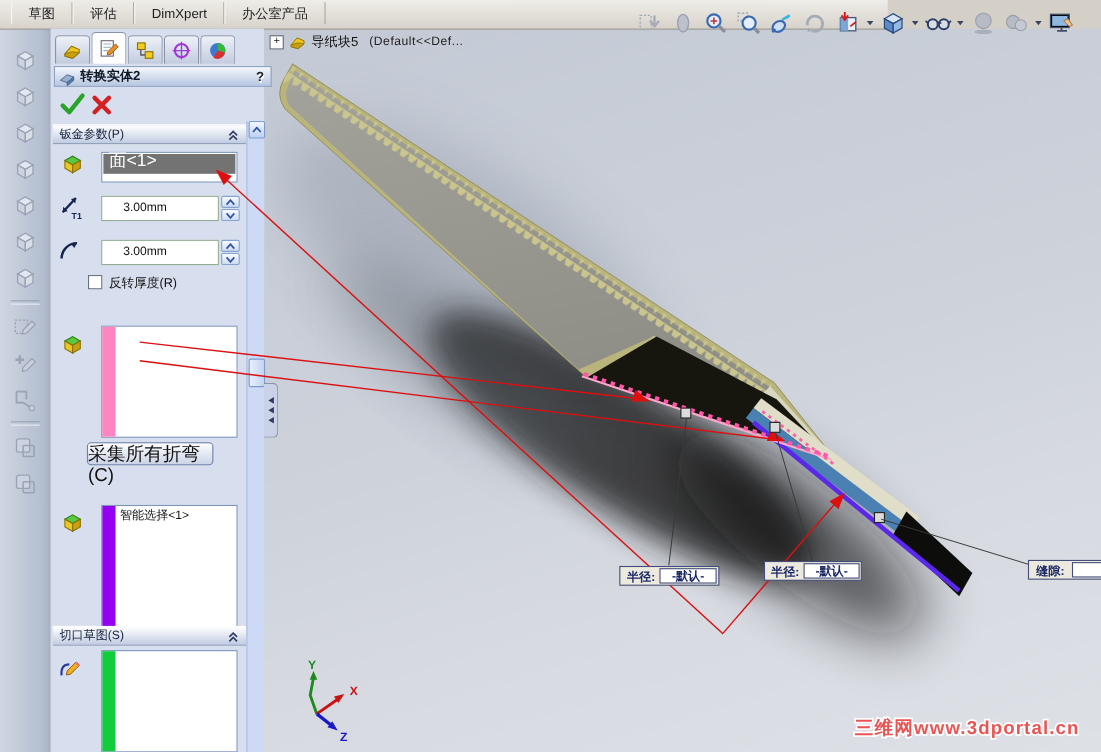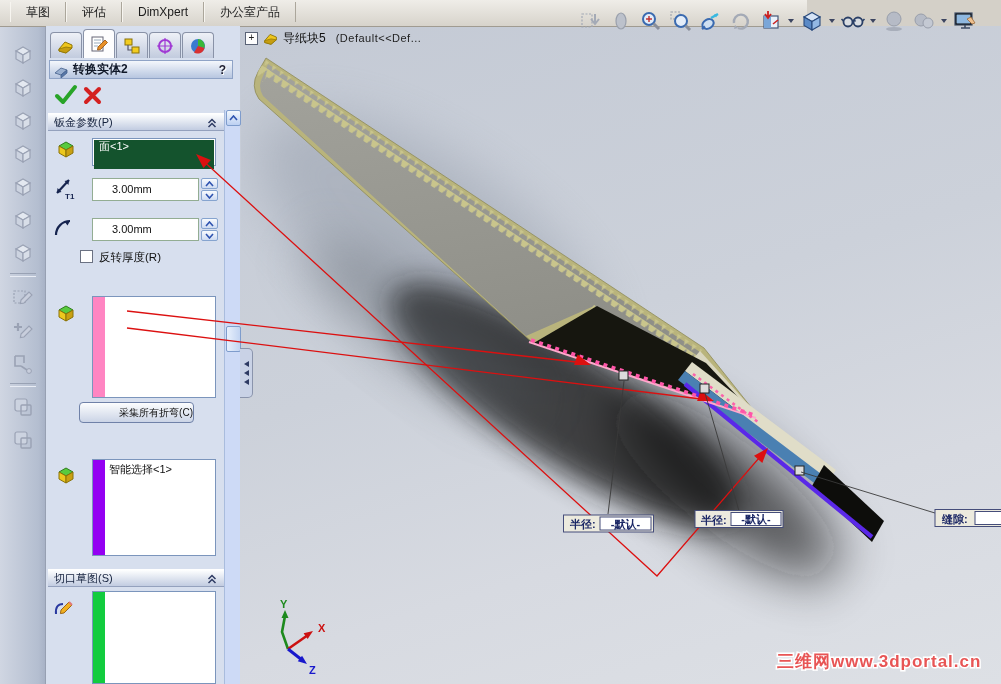--- a/index.html
+++ b/index.html
@@ -20,38 +20,38 @@
     background:linear-gradient(90deg,#d0d6e2,#b4bed0 85%,#a8b2c6);border-right:1px solid #97a0b2;
     padding-top:12px;box-sizing:border-box;z-index:5}
   .ltb{width:32px;height:32px;margin:1px auto;display:flex;align-items:center;justify-content:center}
   .tsep{width:26px;height:2px;margin:4px auto;border-top:1px solid #99a2b4;border-bottom:1px solid #e8ecf4}
   
   #panel{position:absolute;left:46px;top:26px;width:194px;height:658px;background:#d7dfee;z-index:10}
   #pm-tabs{position:absolute;left:4px;top:3px;display:flex;align-items:flex-end}
   .pm-tab{width:30px;height:25px;border:1px solid #8992a7;border-bottom:none;border-radius:4px 4px 0 0;
     background:linear-gradient(#eef1f7,#c2cbde);display:flex;align-items:center;justify-content:center;margin-right:1px}
   .pm-tab.active{background:#fdfdfe;height:28px}
-  #pm-titlebar{position:absolute;left:3px;top:34px;width:184px;height:19px;
+  #pm-titlebar{position:absolute;left:3px;top:34px;width:198px;height:19px;
     background:linear-gradient(#f4f7fc,#b7c6e0);border:1px solid #8fa3c6;box-sizing:border-box;
     display:flex;align-items:center;font-size:12px;font-weight:bold;color:#101828}
   #pm-help{margin-left:auto;margin-right:6px;color:#223;font-weight:bold;font-size:12px;text-shadow:1px 1px 0 #fff}
   .sec-h{position:absolute;left:2px;width:176px;height:18px;box-sizing:border-box;
     background:linear-gradient(#feffff,#c2cce1);border-top:1px solid #fff;border-bottom:1px solid #94a1bd;
     font-size:11px;font-weight:normal;color:#15223e;line-height:17px;padding-left:6px}
   .chev{position:absolute;right:6px;top:3px}
   .sel-list{position:absolute;background:#fff;border:1px solid #7b95bc;display:flex;box-sizing:border-box}
   .stripe{width:12px;align-self:stretch}
   .litems{padding:1px 0 0 4px;font-size:11px;color:#101010;line-height:16px;white-space:nowrap}
   .gfield{position:absolute;background:#ffffff;border:1px solid #93ad93;font-size:11px;line-height:20px;
     padding-left:19px;box-sizing:border-box;color:#101010}
   .spin{position:absolute;width:17px;height:23px;display:flex;flex-direction:column;gap:1px}
   .spin>div{flex:1;background:linear-gradient(#f8fbfe,#cedbf1);border:1px solid #86a4cf;border-radius:2px;
     display:flex;align-items:center;justify-content:center}
   .pbtn{position:absolute;background:linear-gradient(#fcfdfe,#cbd4e6);border:1px solid #6f81a8;border-radius:4px;
-    font-size:10px;color:#101010;text-align:right;line-height:19px;box-sizing:border-box}
+    font-size:17px;color:#101010;text-align:left;line-height:19px;box-sizing:border-box}
   .cb{position:absolute;width:13px;height:13px;background:#fff;border:1px solid #6b7283;box-sizing:border-box}
   .cbl{position:absolute;font-size:11.5px;color:#101010}
   .picon{position:absolute}
   
   #pm-scroll{position:absolute;left:178px;top:84px;width:15px;height:574px;background:#cddaf6;border-left:1px solid #a9bcdd}
   #pm-scroll .sbtn{position:absolute;left:1px;top:0;width:13px;height:14px;
     background:linear-gradient(#f2f7fd,#bcd0f2);border:1px solid #7e9ccc;border-radius:2px;
     display:flex;align-items:center;justify-content:center}
   #pm-scroll .sthumb{position:absolute;left:1px;top:216px;width:13px;height:24px;
     background:linear-gradient(90deg,#e8f0fc,#c2d4f2);border:1px solid #7e9ccc;border-radius:2px}
@@ -338,21 +338,21 @@
     <span>钣金参数(P)</span>
     <span class="chev"><svg width="12" height="12">
           <use href="#sym-chev-up"></use>
         </svg></span>
   </div>
   <div class="picon" style="left:9px;top:112px"><svg width="22" height="22">
         <use href="#sym-cube-col"></use>
       </svg></div>
   <div class="sel-list" style="left:46px;top:112px;width:124px;height:28px">
     <div style="flex:1;margin:1px">
-      <div style="background:#14532d;color:#fff;font-size:11px;line-height:13px;height:29px;padding-left:5px">面&lt;1&gt;</div>
+      <div style="background:#737373;color:#fff;font-size:16px;line-height:13px;height:18px;padding-left:5px">面&lt;1&gt;</div>
     </div>
   </div>
   <div class="picon" style="left:5px;top:149px">
     <svg width="26" height="26">
         <path d="M6,18 L18,5" stroke="#16244f" stroke-width="2.2"></path>
         <path d="M6,18 l0.5,-5 4,4 Z M18,5 l-0.5,5 -4,-4 Z" fill="#16244f"></path>
         <text x="14" y="24" font-size="8" font-weight="bold" fill="#16244f">T1</text>
       </svg>
   </div>
   <div class="gfield" style="left:46px;top:152px;width:107px;height:23px">3.00mm</div>
@@ -394,21 +394,21 @@
         <use href="#sym-cube-col"></use>
       </svg></div>
   <div class="sel-list" style="left:46px;top:270px;width:124px;height:102px">
     <div class="stripe" style="background:#ff85c2"></div>
   </div>
   <div class="pbtn" style="left:33px;top:376px;width:115px;height:21px">采集所有折弯(C)</div>
 
   <div class="picon" style="left:9px;top:438px"><svg width="22" height="22">
         <use href="#sym-cube-col"></use>
       </svg></div>
-  <div class="sel-list" style="left:46px;top:433px;width:124px;height:97px">
+  <div class="sel-list" style="left:46px;top:433px;width:124px;height:126px">
     <div class="stripe" style="background:#9400f2"></div>
     <div class="litems">
       <div>智能选择&lt;1&gt;</div>
     </div>
   </div>
 
   <div class="sec-h" style="top:543px">
     <span>切口草图(S)</span>
     <span class="chev"><svg width="12" height="12">
           <use href="#sym-chev-up"></use>

